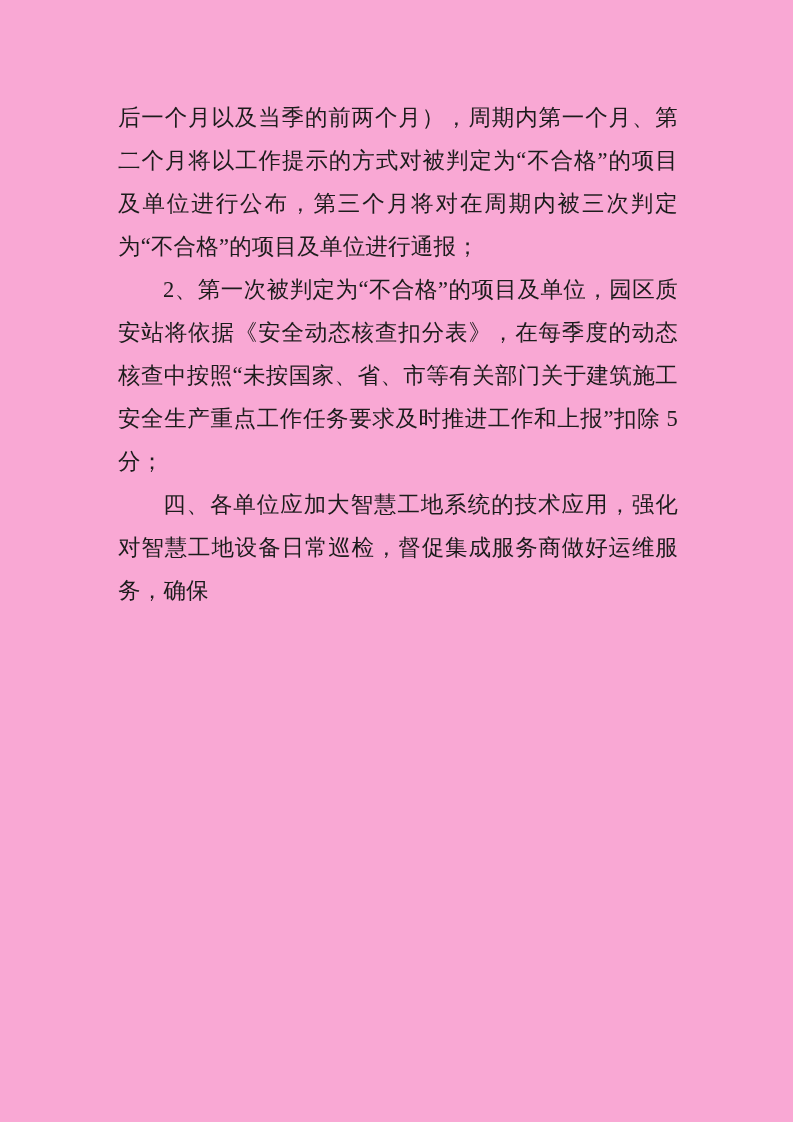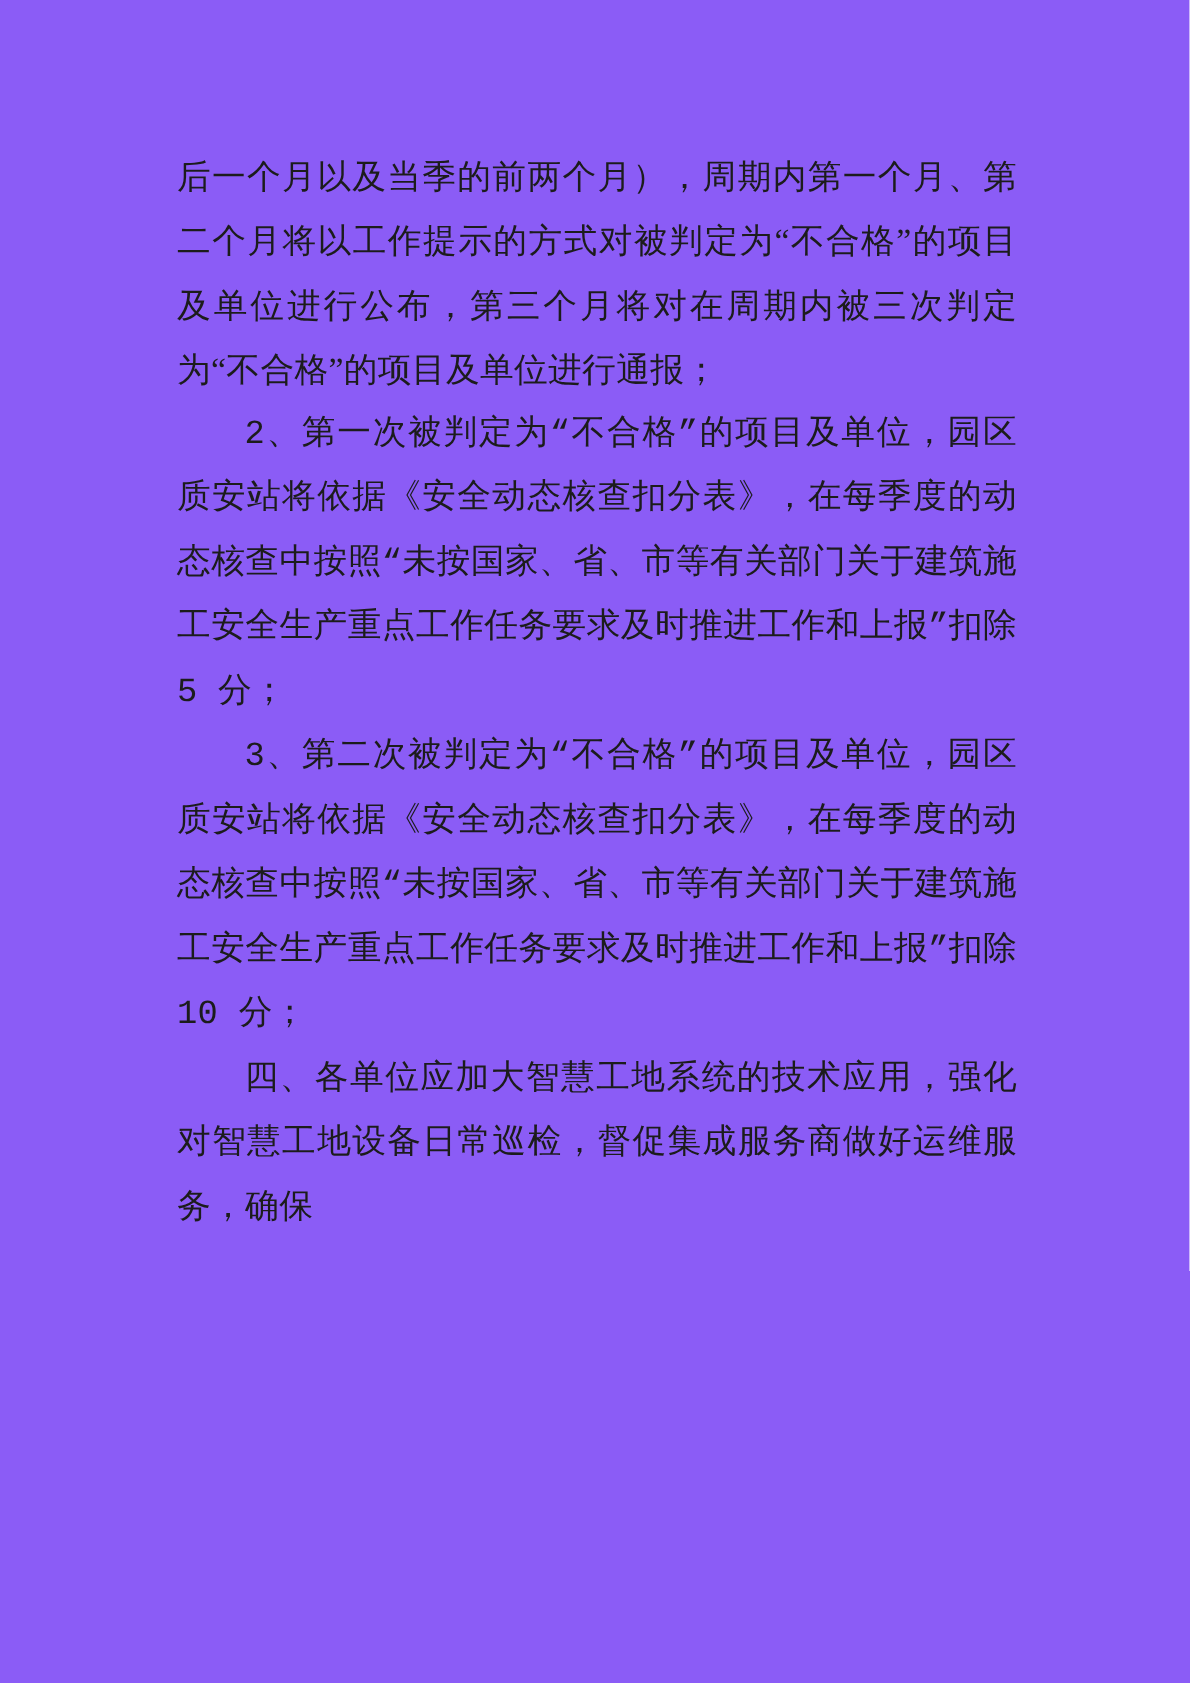--- a/index.html
+++ b/index.html
@@ -11,45 +11,43 @@
     width: 793px;
     height: 1122px;
     font-family: "Liberation Serif", "DejaVu Serif", serif;
     color: #1a1a1a;
     overflow: hidden;
   }
   .page {
     position: relative;
     width: 793px;
     height: 1122px;
-    background: #8b5cf6;
+    background: #f9a8d4;
     box-sizing: border-box;
     padding: 96px 118px 88px 118px;
   }
   .doc-body {
     width: 560px;
   }
   .para {
     font-size: 22.5px;
     line-height: 43px;
     letter-spacing: 0.2px;
     text-align: justify;
     text-justify: inter-ideograph;
     margin: 0 0 0 0;
     color: #1c1c1c;
     font-family: "Liberation Serif", "DejaVu Serif", serif;
   }
   .indent {
     text-indent: 45px;
-    font-family: Liberation Mono, monospace;
   }
 </style>
 </head>
 <body>
 
 <div class="page">
   <div class="doc-body">
     <p class="para">后一个月以及当季的前两个月），周期内第一个月、第二个月将以工作提示的方式对被判定为“不合格”的项目及单位进行公布，第三个月将对在周期内被三次判定为“不合格”的项目及单位进行通报；</p>
     <p class="para indent">2、第一次被判定为“不合格”的项目及单位，园区质安站将依据《安全动态核查扣分表》，在每季度的动态核查中按照“未按国家、省、市等有关部门关于建筑施工安全生产重点工作任务要求及时推进工作和上报”扣除 5 分；</p>
-    <p class="para indent">3、第二次被判定为“不合格”的项目及单位，园区质安站将依据《安全动态核查扣分表》，在每季度的动态核查中按照“未按国家、省、市等有关部门关于建筑施工安全生产重点工作任务要求及时推进工作和上报”扣除 10 分；</p>
     <p class="para indent">四、各单位应加大智慧工地系统的技术应用，强化对智慧工地设备日常巡检，督促集成服务商做好运维服务，确保</p>
   </div>
 </div>
 
 </body></html>

